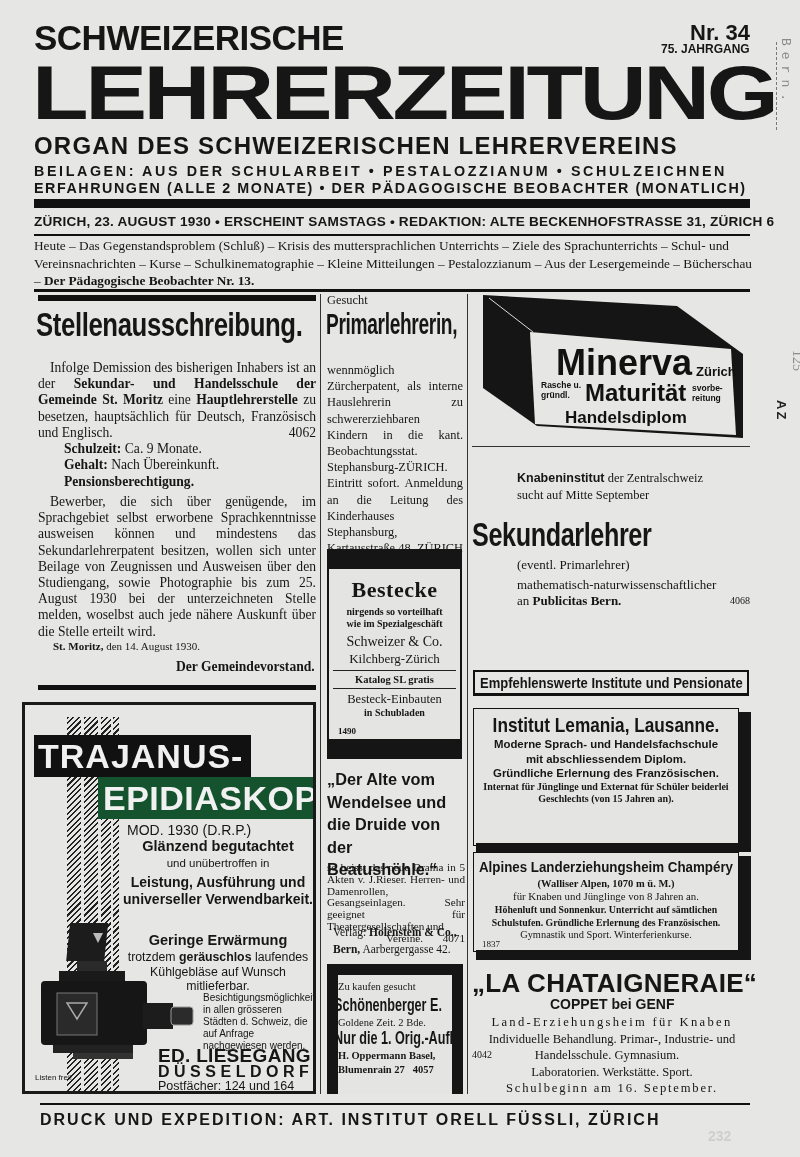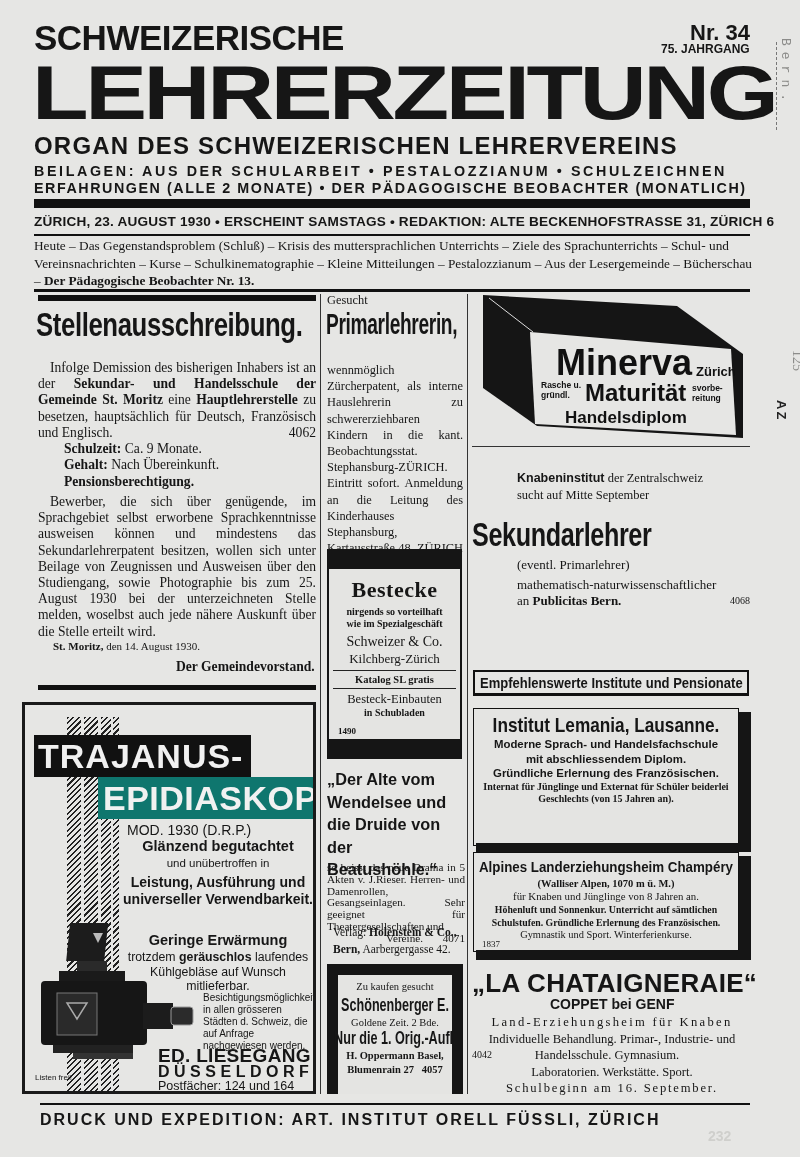--- a/index.html
+++ b/index.html
@@ -42,21 +42,21 @@
   #stelle-p2 { left: 38px; top: 494px; width: 278px; text-indent: 12px; }
   #stelle-sig1 { left: 53px; top: 640px; font-size: 11px; }
   #stelle-sig2 { left: 176px; top: 659px; font-size: 13.6px; font-weight: bold; }
   #stelle-bar2 { left: 38px; top: 685px; width: 278px; height: 5px; }
 
   
   #traj { left: 22px; top: 702px; width: 294px; height: 392px; border: 3px solid #1a1a1a; box-sizing: border-box; overflow: hidden; }
   .stripes { position: absolute; top: 12px; width: 14px; height: 380px;
     background: repeating-linear-gradient(135deg, #222 0 1.5px, transparent 1.5px 4px); }
   #traj-t1 { position: absolute; left: 9px; top: 30px; background: #111; color: #f1f1f1; font-size: 34px; font-weight: bold; letter-spacing: 1px; padding: 0 8px 0 4px; line-height: 42px; }
-  #traj-t2 { position: absolute; left: 73px; top: 72px; background: #0f766e; color: #f1f1f1; font-size: 34px; font-weight: bold; letter-spacing: 0.5px; padding: 0 5px; line-height: 42px; }
+  #traj-t2 { position: absolute; left: 73px; top: 72px; background: #14532d; color: #f1f1f1; font-size: 34px; font-weight: bold; letter-spacing: 0.5px; padding: 0 5px; line-height: 42px; }
   #traj-mod { position: absolute; left: 102px; top: 117px; font-size: 14px; }
   .traj-c { position: absolute; left: 95px; width: 196px; text-align: center; }
   #traj-l1 { top: 133px; font-size: 14.5px; font-weight: bold; }
   #traj-l2 { top: 152px; font-size: 11.5px; }
   #traj-l3 { top: 169px; font-size: 14px; font-weight: bold; line-height: 16.5px; }
   #traj-l4 { top: 227px; font-size: 14.5px; font-weight: bold; }
   #traj-l5 { top: 245px; font-size: 12.3px; line-height: 14.5px; }
   #traj-l6 { position: absolute; left: 178px; top: 287px; width: 112px; text-align: left; font-size: 10px; line-height: 12px; }
   #traj-firm { position: absolute; left: 133px; top: 340px; font-size: 19px; font-weight: bold; letter-spacing: 0.3px; }
   #traj-city { position: absolute; left: 133px; top: 358px; font-size: 16px; font-weight: bold; letter-spacing: 4.5px; }
@@ -79,21 +79,21 @@
   #best-e1 { font-size: 12.5px; margin-top: 1px; }
   #best-e2 { font-size: 10px; font-weight: bold; }
   #best-num { position: absolute; left: 9px; bottom: 3px; font-size: 9px; font-weight: bold; }
 
   #drama-title { left: 327px; top: 768px; width: 140px; font-size: 16.3px; font-weight: bold; line-height: 22.5px; }
   #drama-body { left: 327px; top: 862px; width: 138px; font-size: 11.2px; line-height: 11.8px; text-align: justify; font-family: "Liberation Serif", serif; }
   #drama-vline2 { text-align: right; }
   #drama-pub { left: 333px; top: 924px; font-size: 11.5px; line-height: 16.5px; font-family: "Liberation Serif", serif; }
 
   #schoen { left: 327px; top: 964px; width: 136px; height: 130px; background: #151515; }
-  #schoen-in { position: absolute; left: 11px; top: 11px; width: 114px; height: 119px; background: #e4e4e2; text-align: center; font-family: "Liberation Serif", serif; }
+  #schoen-in { position: absolute; left: 11px; top: 11px; width: 114px; height: 119px; background: #e4e4e2; font-family: "Liberation Serif", serif; }
   #schoen-l1 { font-size: 10.5px; margin-top: 6px; }
   #schoen-l2 { font-size: 18px; font-weight: bold; transform: scaleX(0.7); white-space: nowrap; margin: 3px -30px 0; font-family: "Liberation Sans", sans-serif; }
   #schoen-l3 { font-size: 10.5px; margin-top: 1px; }
   #schoen-l4 { font-size: 18px; font-weight: bold; transform: scaleX(0.7); white-space: nowrap; margin: 0 -30px; font-family: "Liberation Sans", sans-serif; }
   #schoen-l5 { font-size: 10.5px; font-weight: bold; margin-top: 0; line-height: 14px; }
 
   
   #minerva { left: 481px; top: 292px; width: 268px; height: 150px; }
   #col3-hr1 { left: 472px; top: 446px; width: 278px; height: 1px; background: #333; }
   #knab { left: 517px; top: 470px; font-size: 12.5px; line-height: 17px; font-family: "Liberation Serif", serif; }

